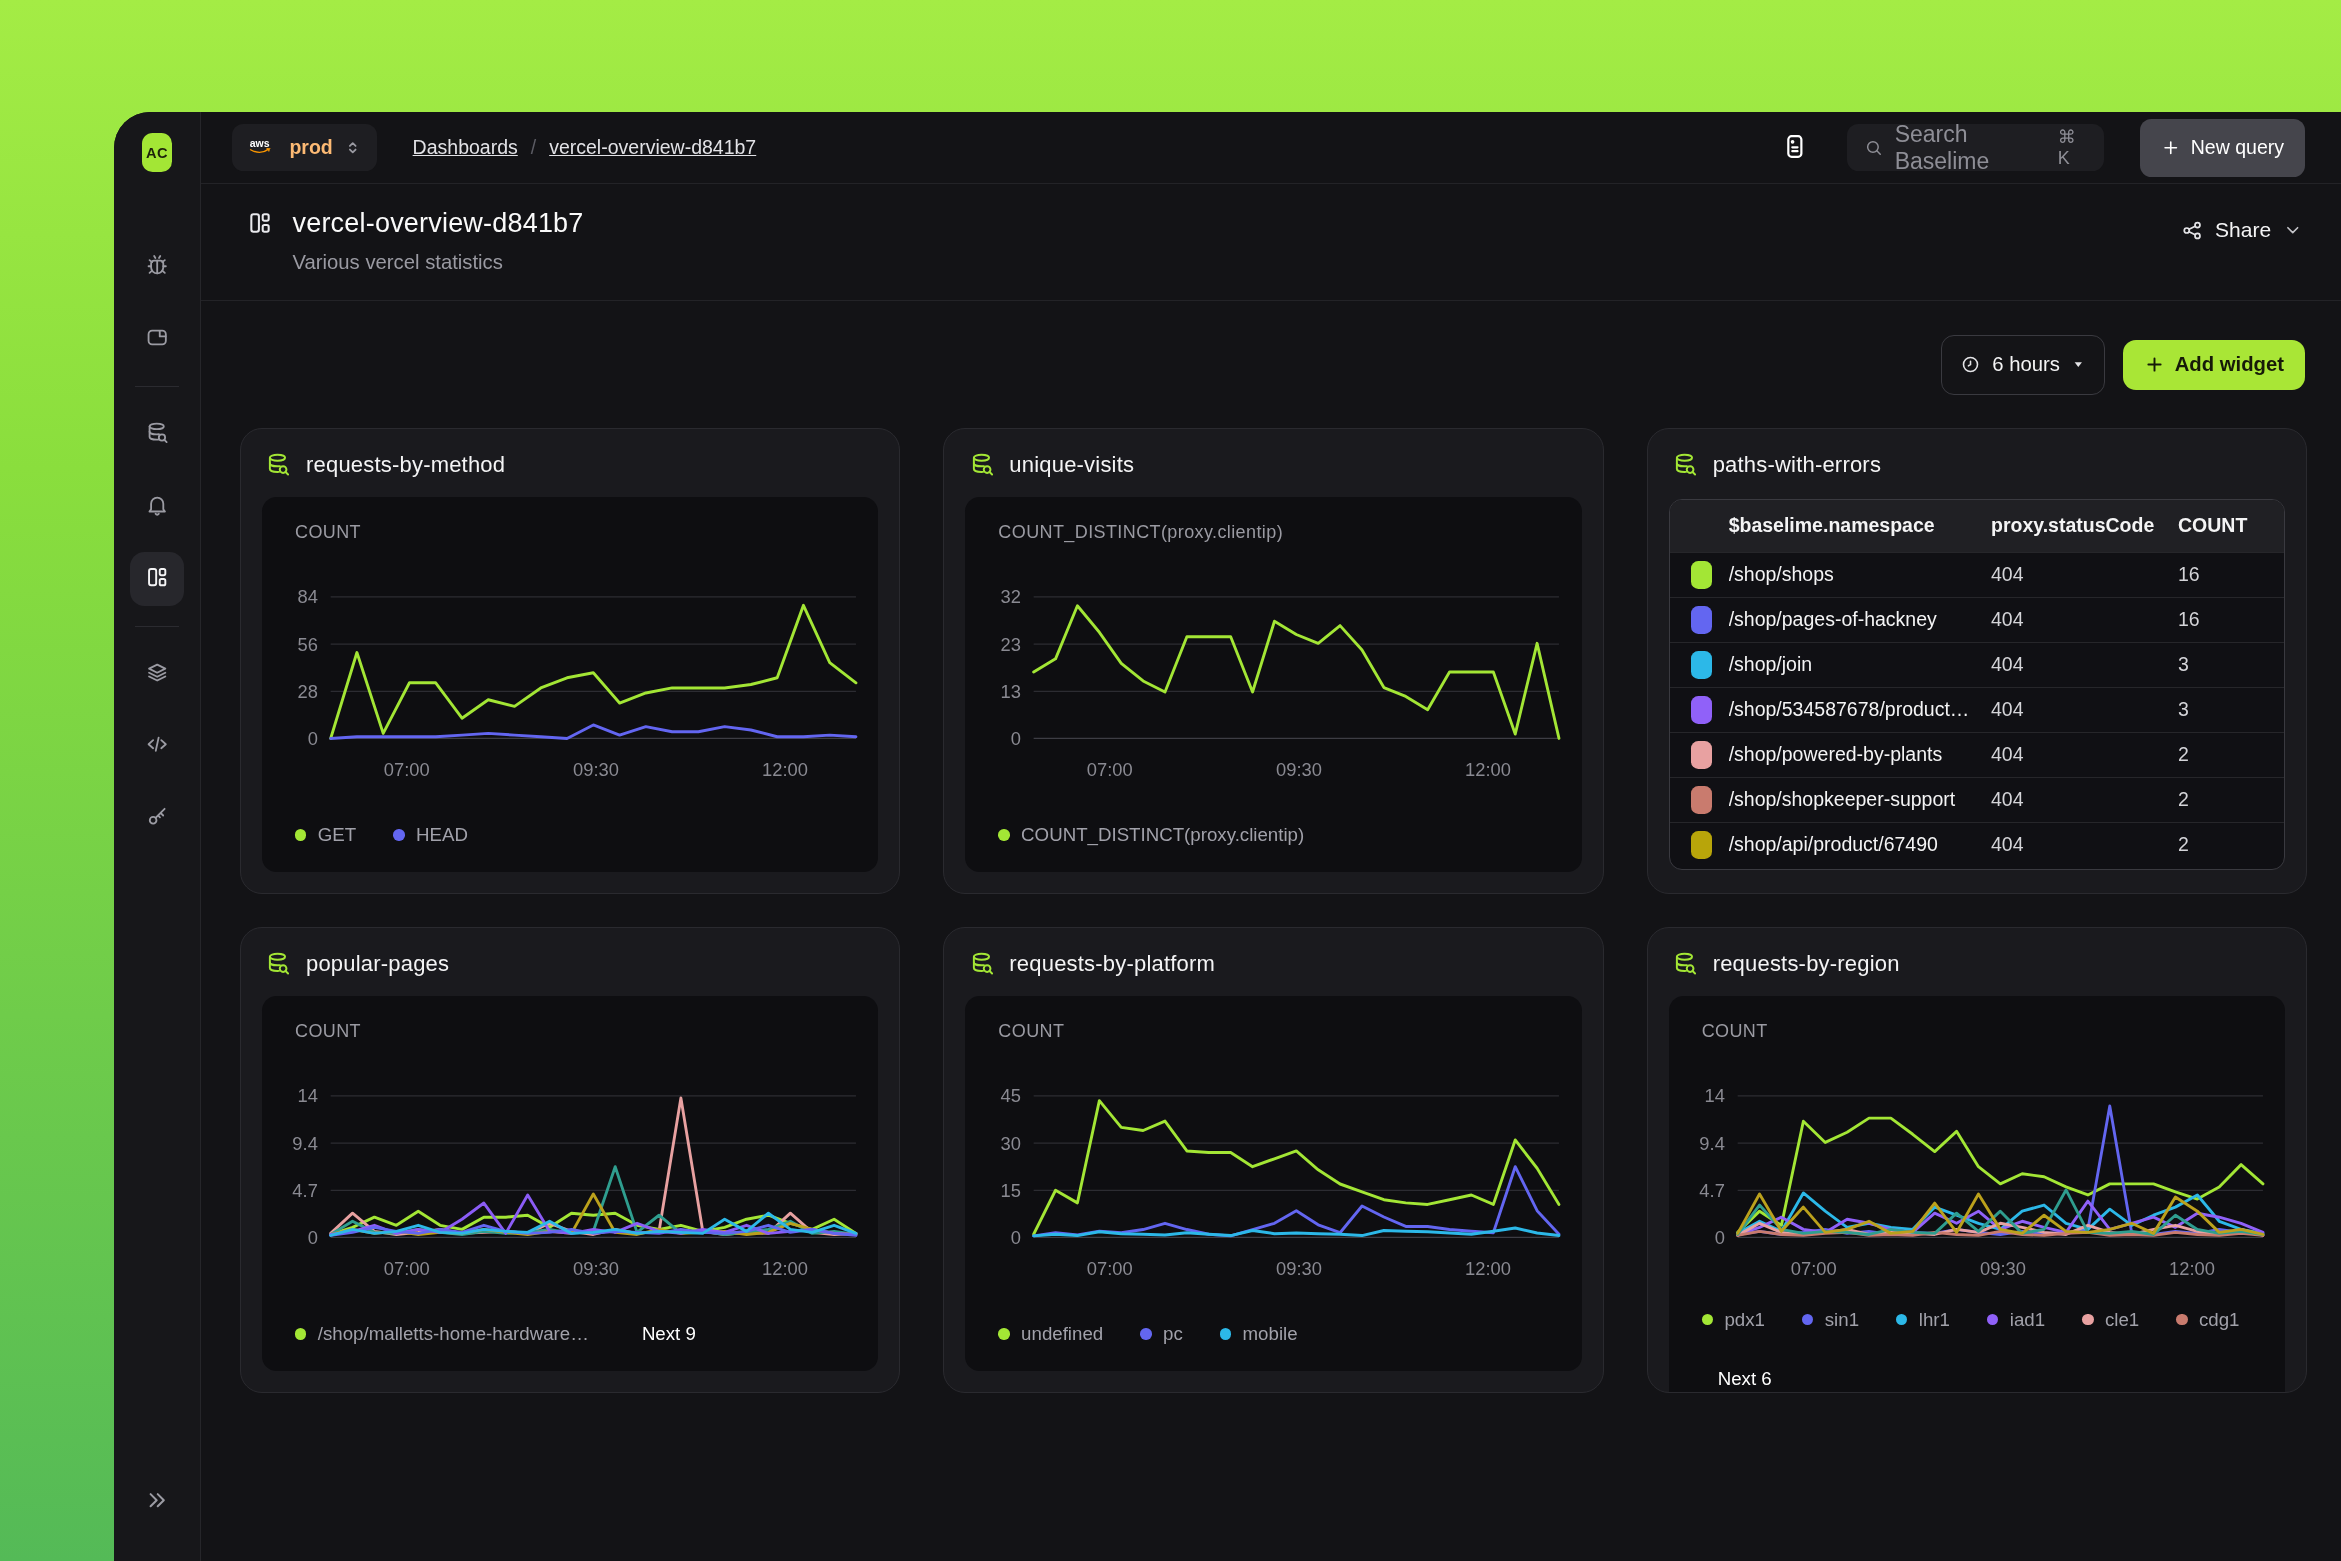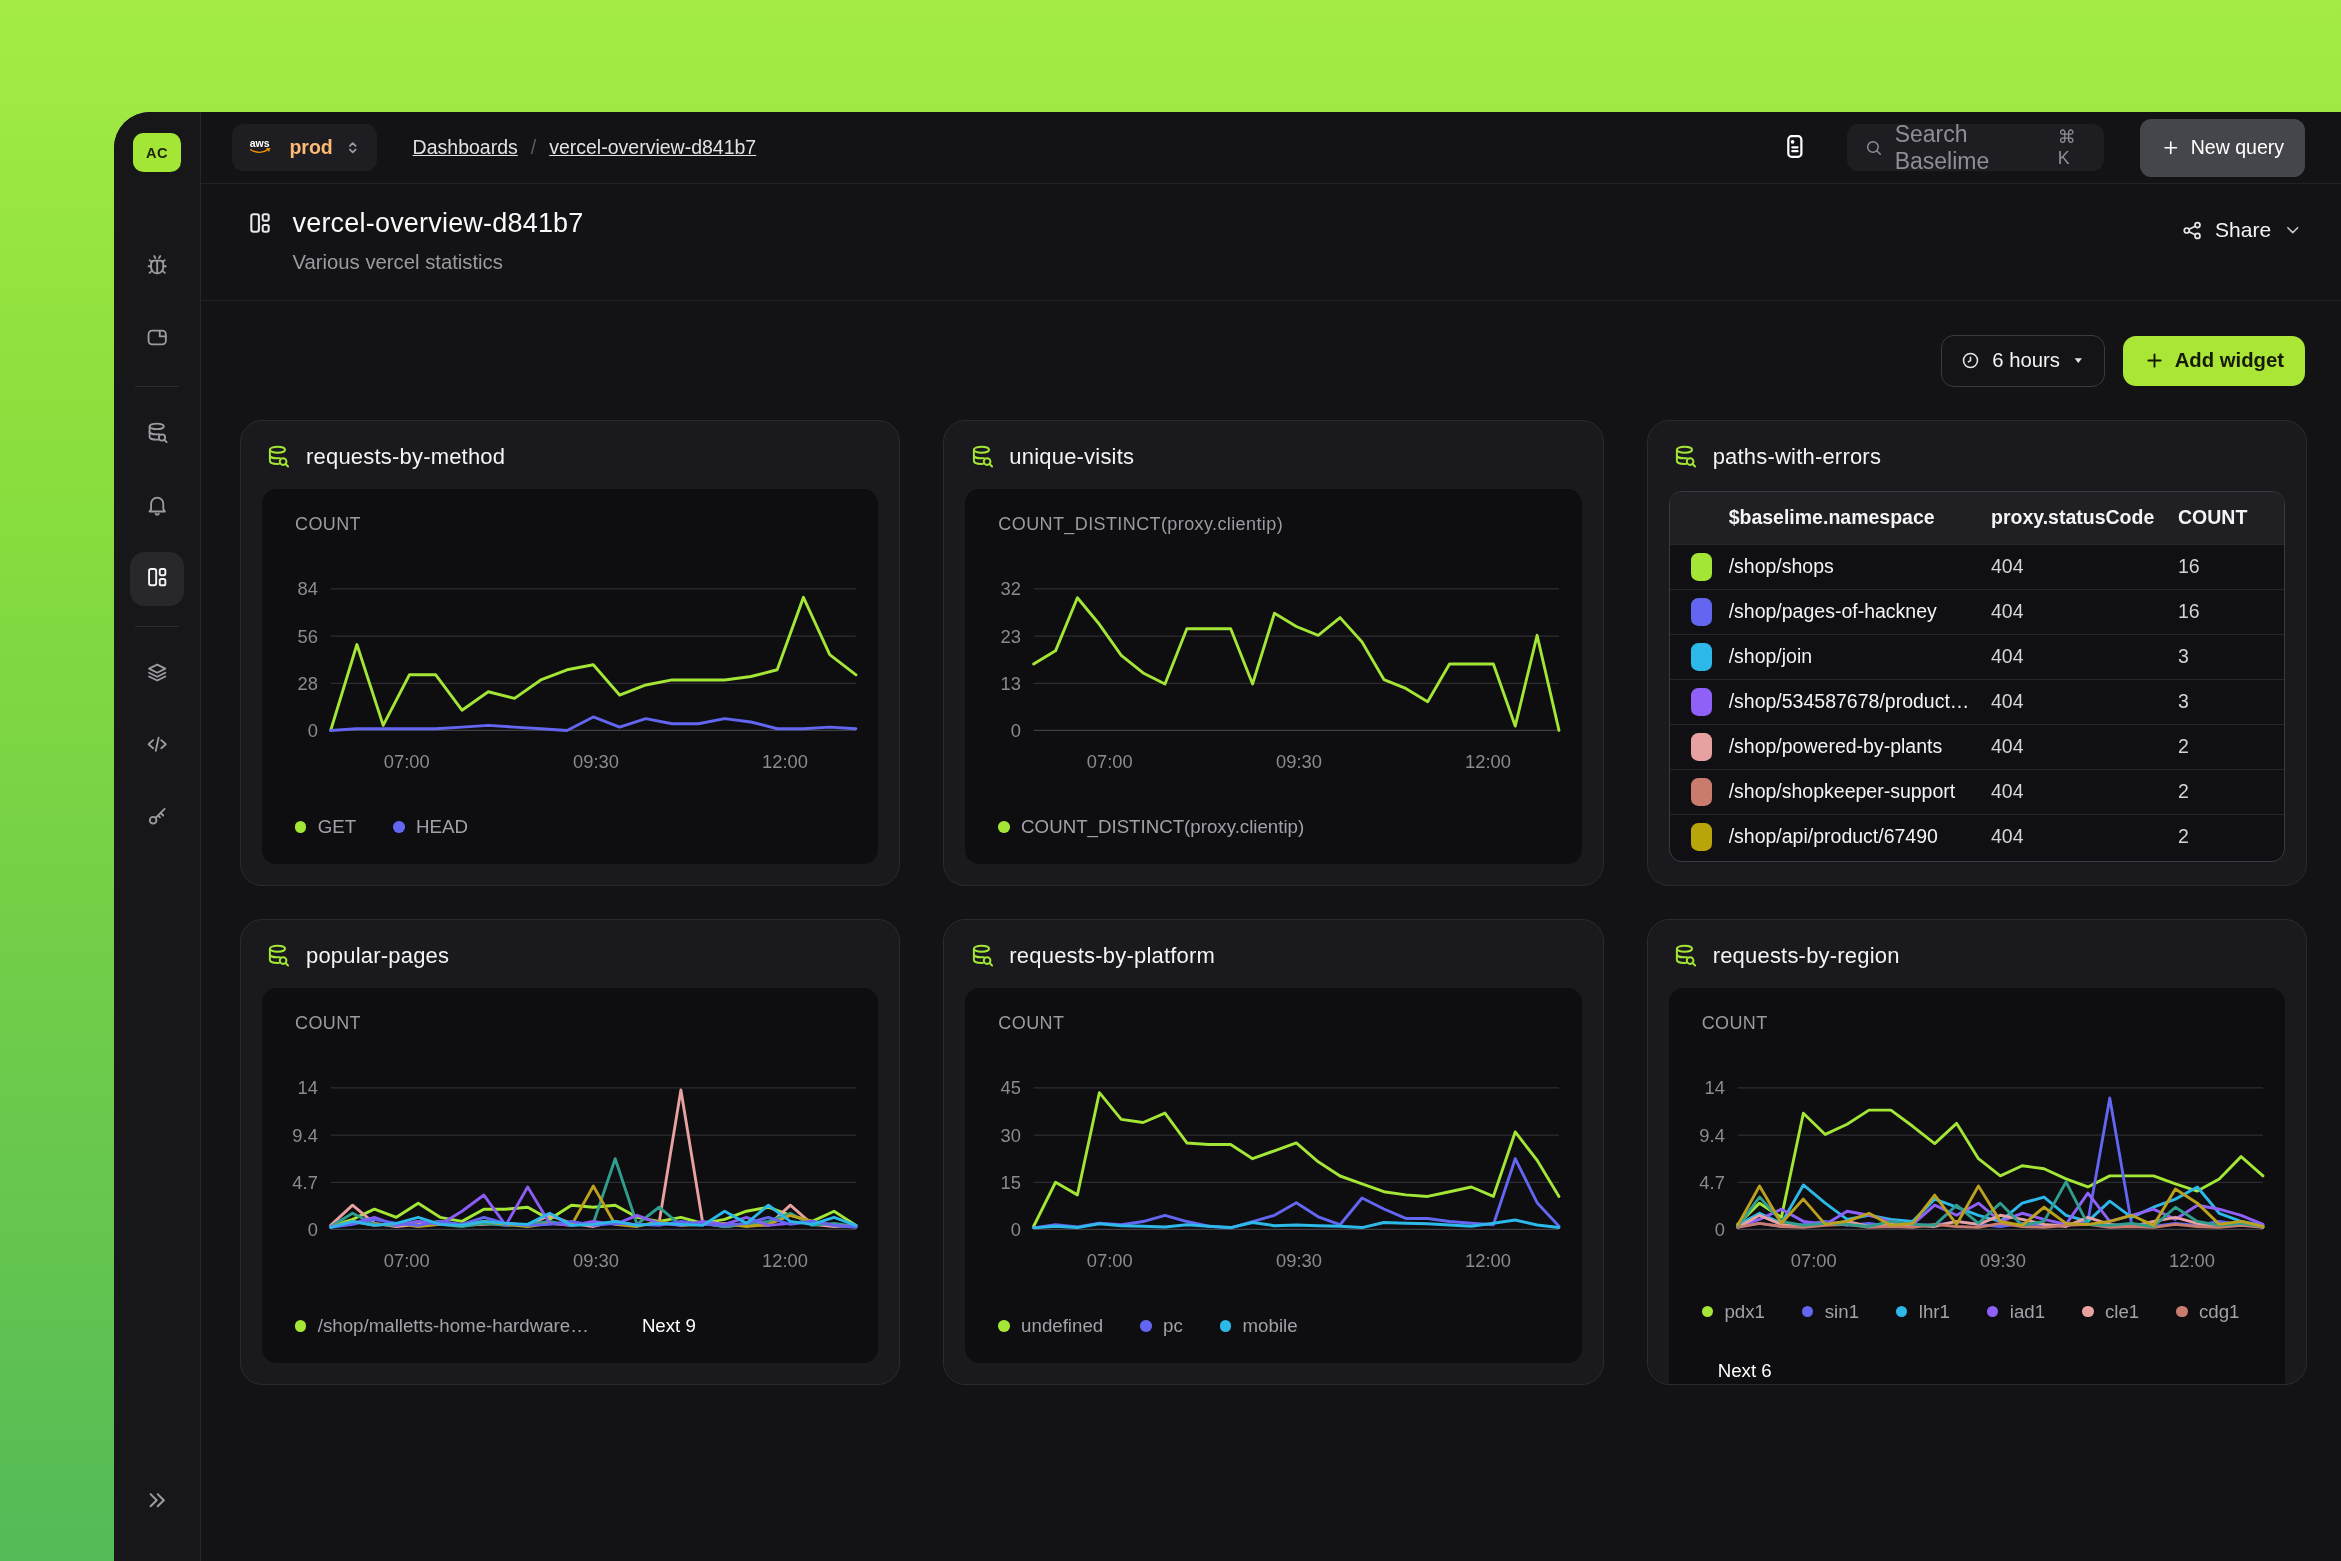--- a/index.html
+++ b/index.html
@@ -4,21 +4,21 @@
 <style>
   * { margin:0; padding:0; box-sizing:border-box; }
   html,body { width:2342px; height:1561px; overflow:hidden;
     font-family:"Liberation Sans", sans-serif;
     background:linear-gradient(180deg,#a4ec45 0%,#8ade3d 30%,#54ba57 100%); }
   .app { position:absolute; left:114px; top:112px; right:0; bottom:0;
     background:#131316; border-radius:36px 0 0 0; display:flex; overflow:hidden; }
   
   .sidebar { width:87px; background:#17171a; border-right:0.8px solid #26262a;
     display:flex; flex-direction:column; align-items:center; padding:21px 0 23px; flex:0 0 auto; }
-  .avatar { width:48px; height:39px; border-radius:10.6px; background:#a3e635; color:#1d220b;
+  .avatar { width:30px; height:39px; border-radius:10.6px; background:#a3e635; color:#1d220b;
     font-weight:bold; font-size:14.6px; display:flex; align-items:center; justify-content:center; letter-spacing:0.4px; }
   .side-icons { display:flex; flex-direction:column; align-items:center; margin-top:59px; }
   .side-btn { width:54px; height:54px; border-radius:14.6px; display:flex; align-items:center; justify-content:center;
     color:#9b9ba3; margin:9px 0; cursor:pointer; }
   .side-btn svg { width:24.4px; height:24.4px; }
   .side-btn.active { background:#27272c; color:#f4f4f5; }
   .side-div { width:44px; height:0.8px; background:#2b2b30; margin:11.4px 0; }
   .side-bottom { margin-top:auto; color:#9b9ba3; }
   .side-bottom svg { width:24.4px; height:24.4px; }
   
@@ -48,21 +48,21 @@
   .ph-left .grid-ic { color:#e8e8ec; margin-top:1.6px; }
   .ph-left .grid-ic svg { width:26px; height:26px; }
   .page-title { font-size:27px; font-weight:500; color:#fafafa; letter-spacing:0.2px; }
   .page-sub { font-size:20.3px; color:#9a9aa2; margin-top:11.4px; }
   .ph-right { margin-left:auto; display:flex; align-items:center; gap:11.4px; margin-top:9.8px; cursor:pointer; }
   .ph-right svg.share-ic { width:23px; height:23px; color:#e4e4e7; }
   .ph-right .share-label { font-size:21px; color:#f4f4f5; }
   .ph-right svg.chev { width:19.5px; height:19.5px; color:#c4c4c8; }
   
   .controls { display:flex; justify-content:flex-end; align-items:center; gap:18px; padding:34px 36px 33px; }
-  .trange { height:52px; border:0.8px solid #3a3a40; border-radius:13px; background:#141417;
+  .trange { height:60px; border:0.8px solid #3a3a40; border-radius:13px; background:#141417;
     display:flex; align-items:center; gap:11.4px; padding:0 18px; cursor:pointer; }
   .trange svg.clock { width:21px; height:21px; color:#e4e4e7; }
   .trange .tr-label { font-size:20.3px; color:#f4f4f5; }
   .trange svg.tri { width:14.6px; height:14.6px; color:#e4e4e7; }
   .addw { height:50px; border:none; border-radius:13px; background:#a9e636; color:#161a08;
     display:flex; align-items:center; gap:9.8px; padding:0 21px; font-size:20.3px; font-weight:bold; cursor:pointer; font-family:inherit; }
   .addw svg { width:21px; height:21px; }
   
   .grid { padding:0 34px 33px 39px; display:grid; grid-template-columns:repeat(3,1fr);
     grid-auto-rows:466px; gap:33px 43px; }

